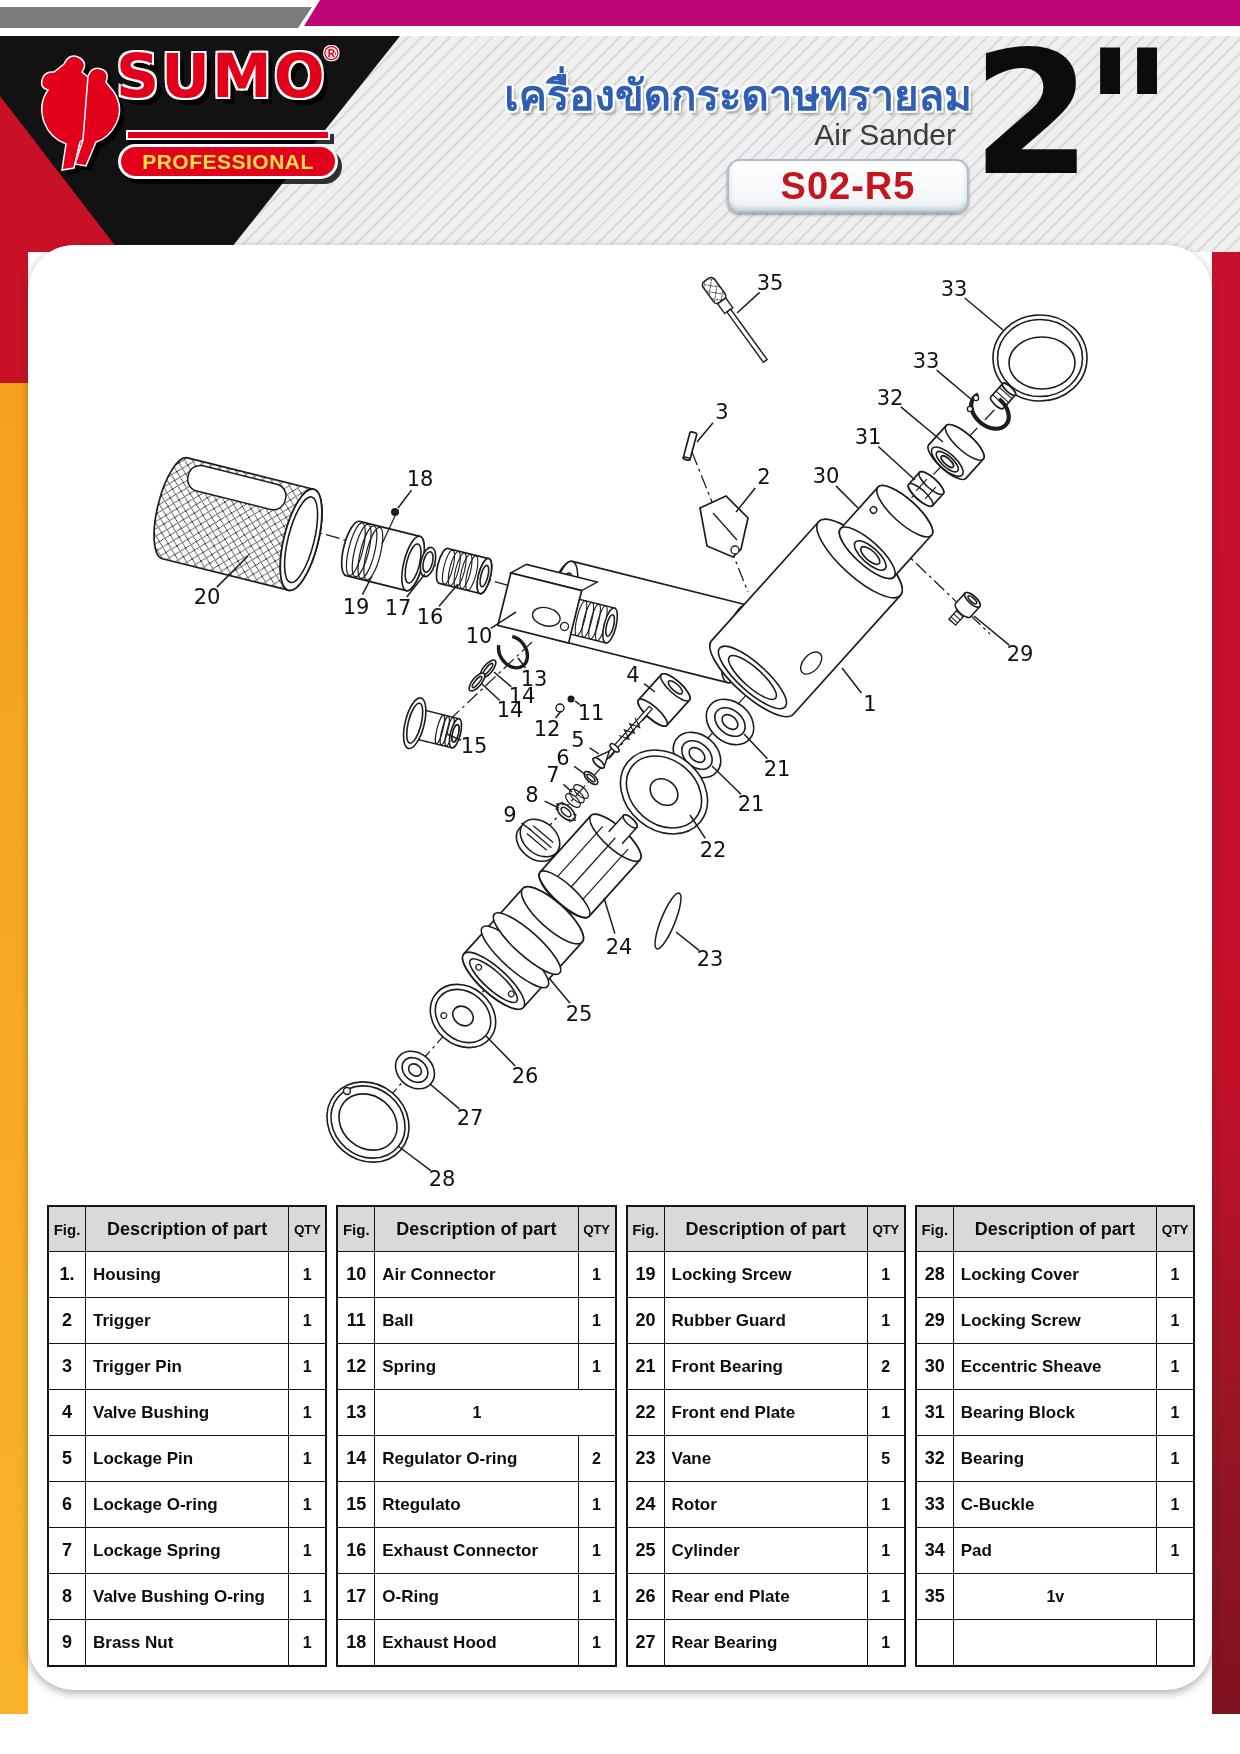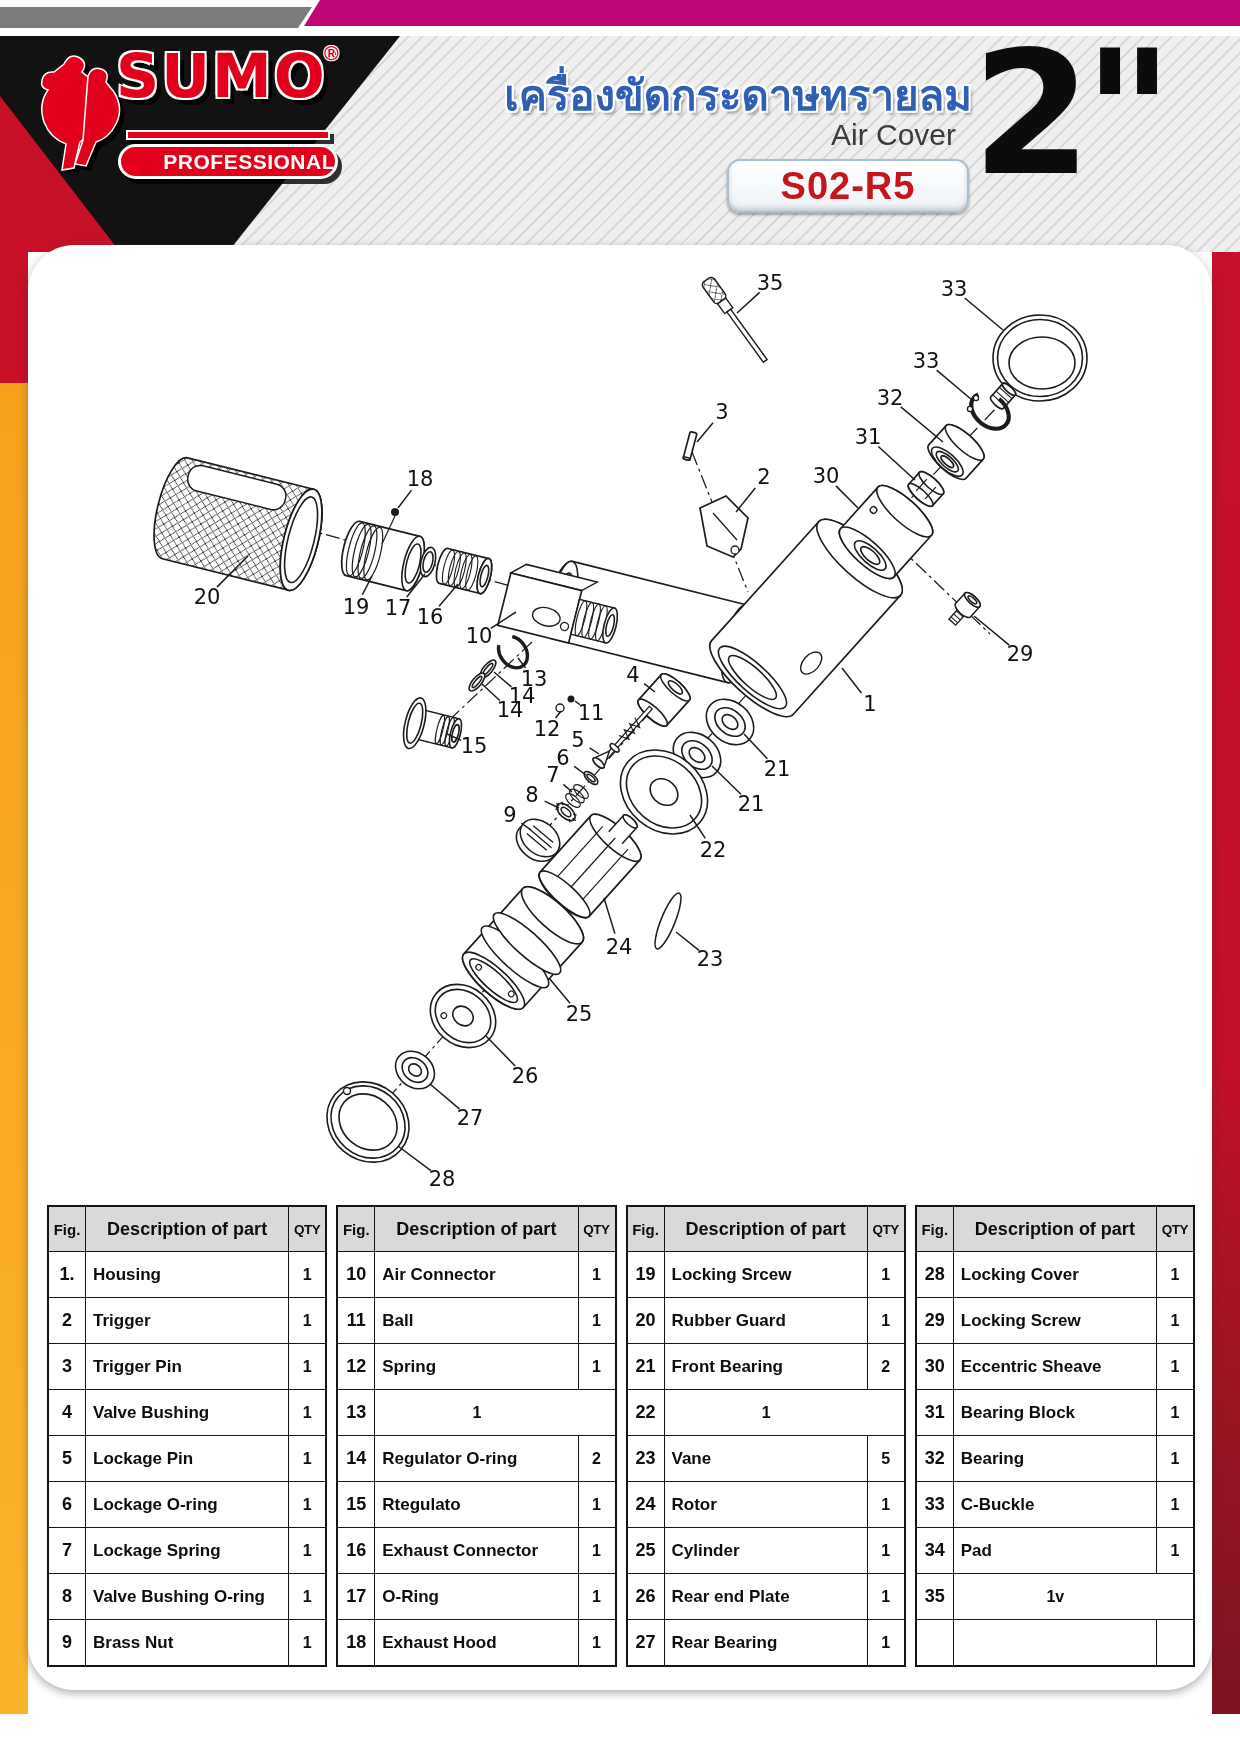--- a/index.html
+++ b/index.html
@@ -37,21 +37,21 @@
   #logo{left:36px;top:46px;width:330px;height:142px;z-index:7;}
   #sumo-text{position:absolute;left:80px;top:0px;font-weight:800;font-size:60px;line-height:1;
       color:#e3001b;letter-spacing:2px;font-family:"DejaVu Sans",sans-serif;
       text-shadow:-2px -2px 0 #fff,2px -2px 0 #fff,-2px 2px 0 #fff,2px 2px 0 #fff,6px 7px 0 rgba(0,0,0,.85);}
   #sumo-reg{position:absolute;left:288px;top:-4px;font-weight:700;font-size:20px;color:#e3001b;
       text-shadow:-1px -1px 0 #fff,1px -1px 0 #fff,-1px 1px 0 #fff,1px 1px 0 #fff,3px 3px 0 rgba(0,0,0,.85);}
   #sumo-bar{position:absolute;left:90px;top:84px;width:204px;height:10px;background:#e3001b;
       border:2px solid #fff;box-shadow:4px 4px 0 rgba(0,0,0,.8);}
   #prof{position:absolute;left:82px;top:98px;width:220px;height:35px;background:#e3001b;
       border:3px solid #fff;border-radius:18px;box-shadow:4px 5px 0 rgba(0,0,0,.8);
-      color:#ffffff;font-weight:700;font-size:21px;line-height:29px;text-align:right;letter-spacing:.5px;}
+      color:#fde047;font-weight:700;font-size:21px;line-height:29px;text-align:center;letter-spacing:.5px;}
 
   
   #title-thai{right:268px;top:62px;font-weight:700;font-size:42px;color:#2e5fb5;z-index:7;
       text-shadow:-2px -2px 0 #fff,2px -2px 0 #fff,-2px 2px 0 #fff,2px 2px 0 #fff,3px 4px 3px rgba(0,0,0,.35);}
   #title-en{right:284px;top:118px;font-weight:400;font-size:30px;color:#3a3a3a;z-index:7;}
   #model-pill{left:727px;top:159px;width:242px;height:54px;z-index:7;border-radius:13px;
       background:linear-gradient(180deg,#ffffff,#eef3f7);border:2px solid #a9bfce;
       box-shadow:0 2px 3px rgba(0,0,0,.35), inset 0 -3px 4px rgba(150,170,185,.5);
       display:flex;align-items:center;justify-content:center;
       color:#c5161d;font-weight:800;font-size:38px;letter-spacing:1px;}
@@ -105,21 +105,21 @@
         <path d="M52,30 q4,-10 13,-7 q9,3 5,13 l8,10 q10,16 2,32 q-7,14 -20,18 l-10,24 l-11,-2 l8,-24 z"></path>
       </g>
     </svg>
     <div id="sumo-text">SUMO</div>
     <div id="sumo-reg">®</div>
     <div id="sumo-bar"></div>
     <div id="prof">PROFESSIONAL</div>
   </div>
 
   <div class="abs" id="title-thai">เครื่องขัดกระดาษทรายลม</div>
-  <div class="abs" id="title-en">Air Cover</div>
+  <div class="abs" id="title-en">Air Sander</div>
   <div class="abs" id="model-pill">S02-R5</div>
   <div class="abs" id="size-label">2"</div>
 
   <svg class="abs" id="diag" viewBox="0 0 1240 1754">
     <defs>
       <pattern id="kn" width="9" height="9" patternUnits="userSpaceOnUse">
         <path d="M0,9 L9,0 M0,0 L9,9" stroke="#2a2a2a" stroke-width="0.9" fill="none"></path>
       </pattern>
     </defs>
   <line x1="302" y1="528" x2="600" y2="611" stroke="#1c1c1c" stroke-width="1.25" stroke-dasharray="14 4 3 4"></line>
@@ -548,20 +548,21 @@
           <div class="pc cd">Rubber Guard</div>
           <div class="pc cq">1</div>
         </div>
         <div class="prow">
           <div class="pc cf">21</div>
           <div class="pc cd">Front Bearing</div>
           <div class="pc cq">2</div>
         </div>
         <div class="prow">
           <div class="pc cf">22</div>
+          <div class="pc cd">Front end Plate</div>
           <div class="pc cq">1</div>
         </div>
         <div class="prow">
           <div class="pc cf">23</div>
           <div class="pc cd">Vane</div>
           <div class="pc cq">5</div>
         </div>
         <div class="prow">
           <div class="pc cf">24</div>
           <div class="pc cd">Rotor</div>

